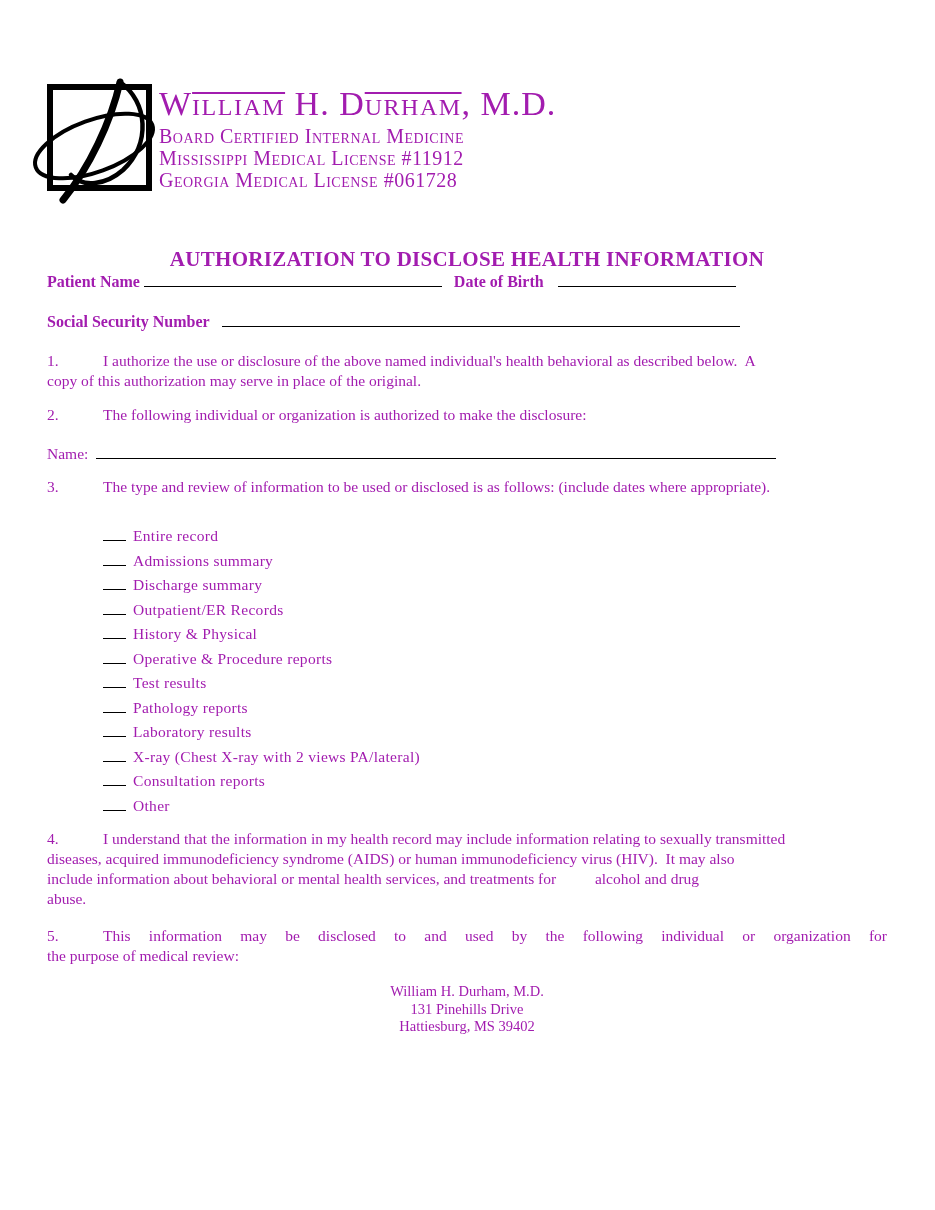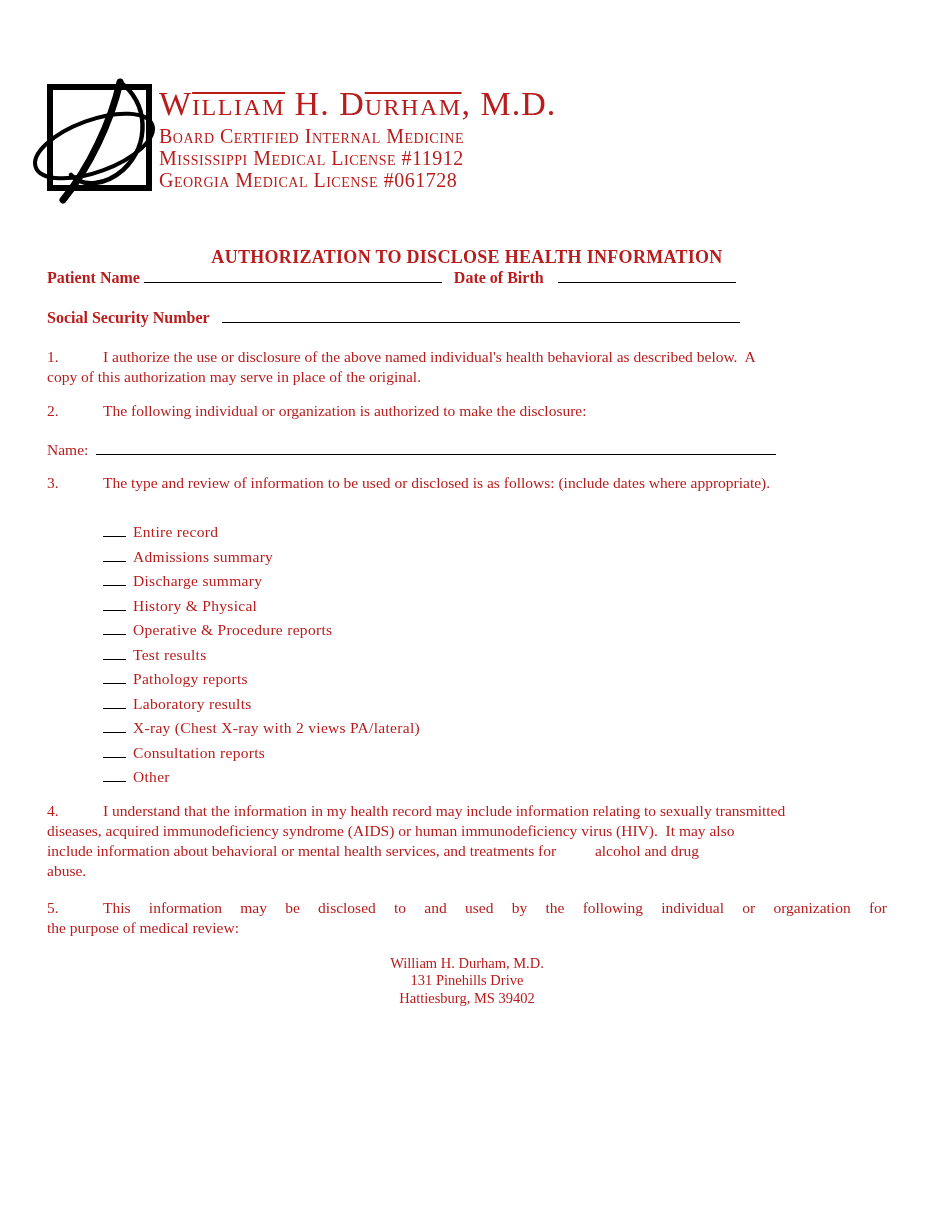--- a/index.html
+++ b/index.html
@@ -1,38 +1,38 @@
 <!DOCTYPE html>
 <html><head>
 <meta charset="utf-8">
 <style>
   html,body { margin:0; padding:0; background:#e8e8e8; }
   .page {
     position: relative;
     width: 935px; height: 1210px;
     margin: 0 auto;
     background: #ffffff;
-    color: #b91c1c;
+    color: #a21caf;
     font-family: "Liberation Serif", serif;
     box-sizing: border-box;
     padding: 85px 48px 0 47px;
     overflow: hidden;
   }
 
   
   .letterhead { display: flex; align-items: flex-start; }
   .logo { position: relative; width: 103px; height: 104px; flex: 0 0 auto; }
   .logo svg { position: absolute; left: -26px; top: -15px; overflow: visible; }
   .lh-text { padding-left: 9px; padding-top: 1px; }
   .lh-name { font-size: 34px; line-height: 36px; letter-spacing: 1px; white-space: pre; }
   .lh-name .sm { font-size: 24px; text-decoration: overline; text-decoration-thickness: 2px; letter-spacing: 1.5px; }
   .lh-sub { font-variant: small-caps; font-size: 20px; line-height: 22px; letter-spacing: 0.5px; white-space: pre; }
 
   
-  .doc-title { margin-top: 56px; text-align: center; font-weight: bold; font-size: 18px; letter-spacing: 0.3px; }
+  .doc-title { margin-top: 56px; text-align: center; font-weight: bold; font-size: 21px; letter-spacing: 0.3px; }
 
   
   .field-row { font-size: 16px; white-space: nowrap; }
   .row-patient { }
   .row-ssn { margin-top: 21px; }
   .blabel { font-weight: bold; }
   .fill { display: inline-block; border-bottom: 1.5px solid #000; height: 14px; vertical-align: baseline; }
   .fill-patient { width: 298px; margin-left: 4px; }
   .lbl-dob { margin-left: 12px; }
   .fill-dob { width: 178px; margin-left: 14px; }
@@ -105,20 +105,21 @@
   </div>
 
   <div class="para s3">
     <div class="line"><span class="num">3.</span><span>The type and review of information to be used or disclosed is as follows: (include dates where appropriate).</span></div>
   </div>
 
   <div class="checklist">
     <div class="check-row"><span class="blank"></span><span>Entire record</span></div>
     <div class="check-row"><span class="blank"></span><span>Admissions summary</span></div>
     <div class="check-row"><span class="blank"></span><span>Discharge summary</span></div>
+    <div class="check-row"><span class="blank"></span><span>Outpatient/ER Records</span></div>
     <div class="check-row"><span class="blank"></span><span>History &amp; Physical</span></div>
     <div class="check-row"><span class="blank"></span><span>Operative &amp; Procedure reports</span></div>
     <div class="check-row"><span class="blank"></span><span>Test results</span></div>
     <div class="check-row"><span class="blank"></span><span>Pathology reports</span></div>
     <div class="check-row"><span class="blank"></span><span>Laboratory results</span></div>
     <div class="check-row"><span class="blank"></span><span>X-ray (Chest X-ray with 2 views PA/lateral)</span></div>
     <div class="check-row"><span class="blank"></span><span>Consultation reports</span></div>
     <div class="check-row"><span class="blank"></span><span>Other</span></div>
   </div>
 

